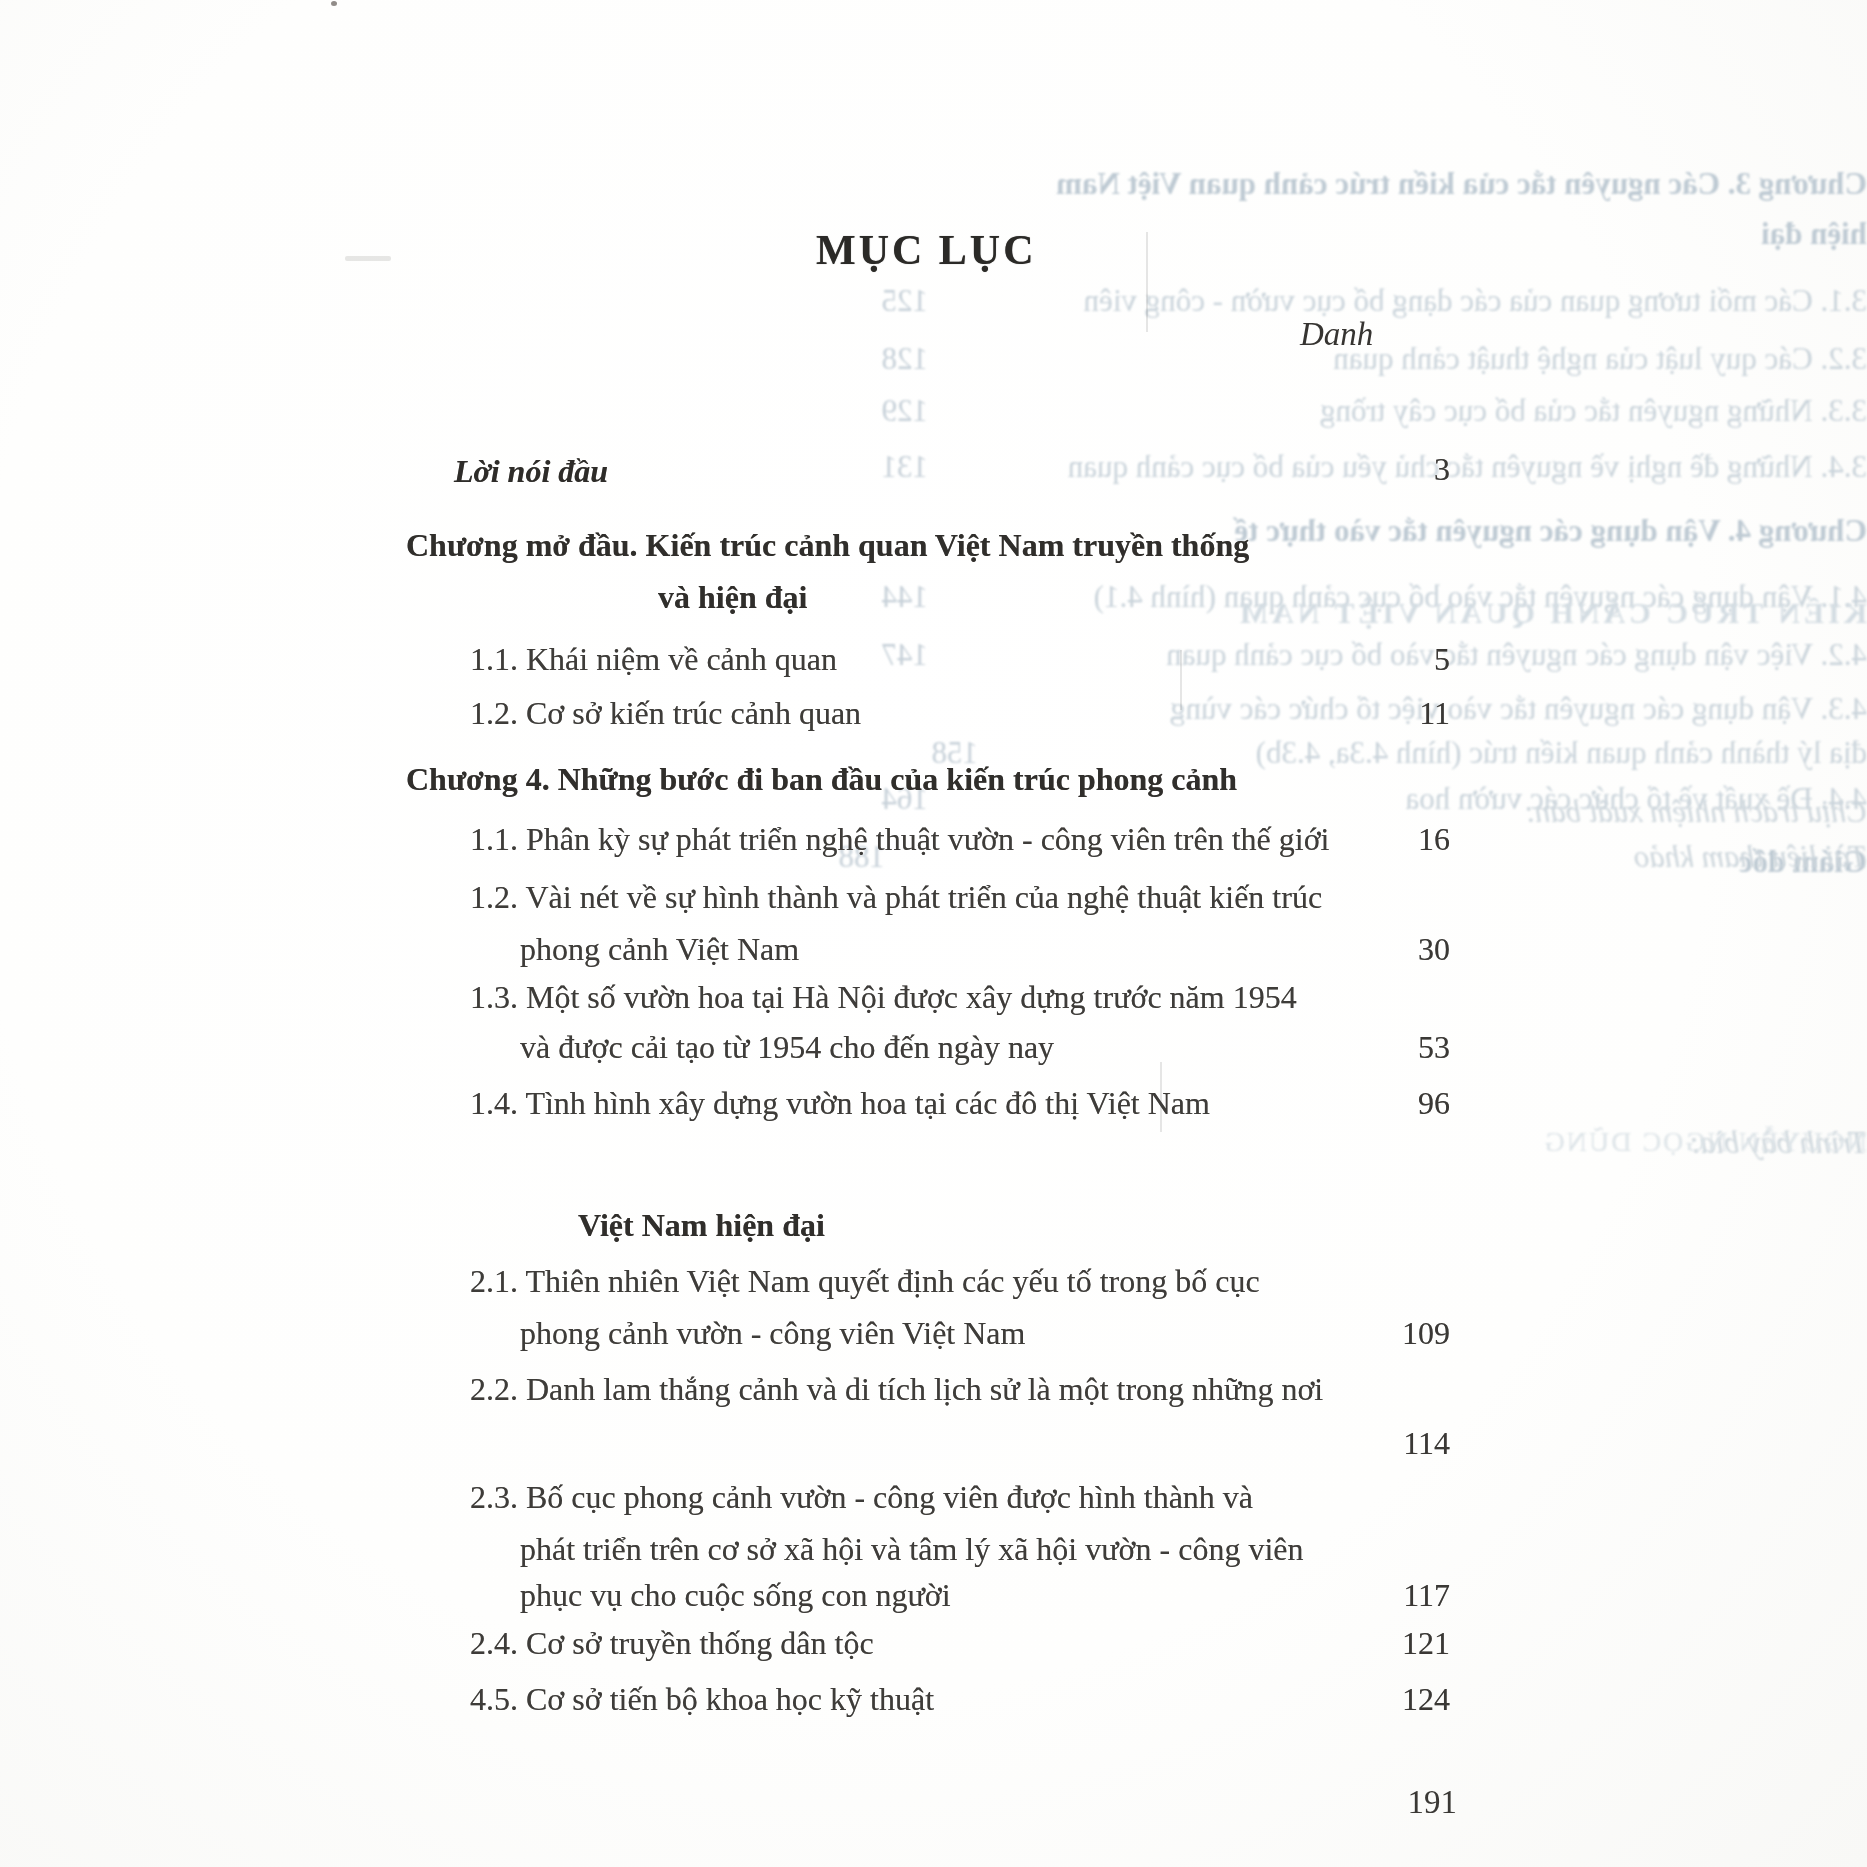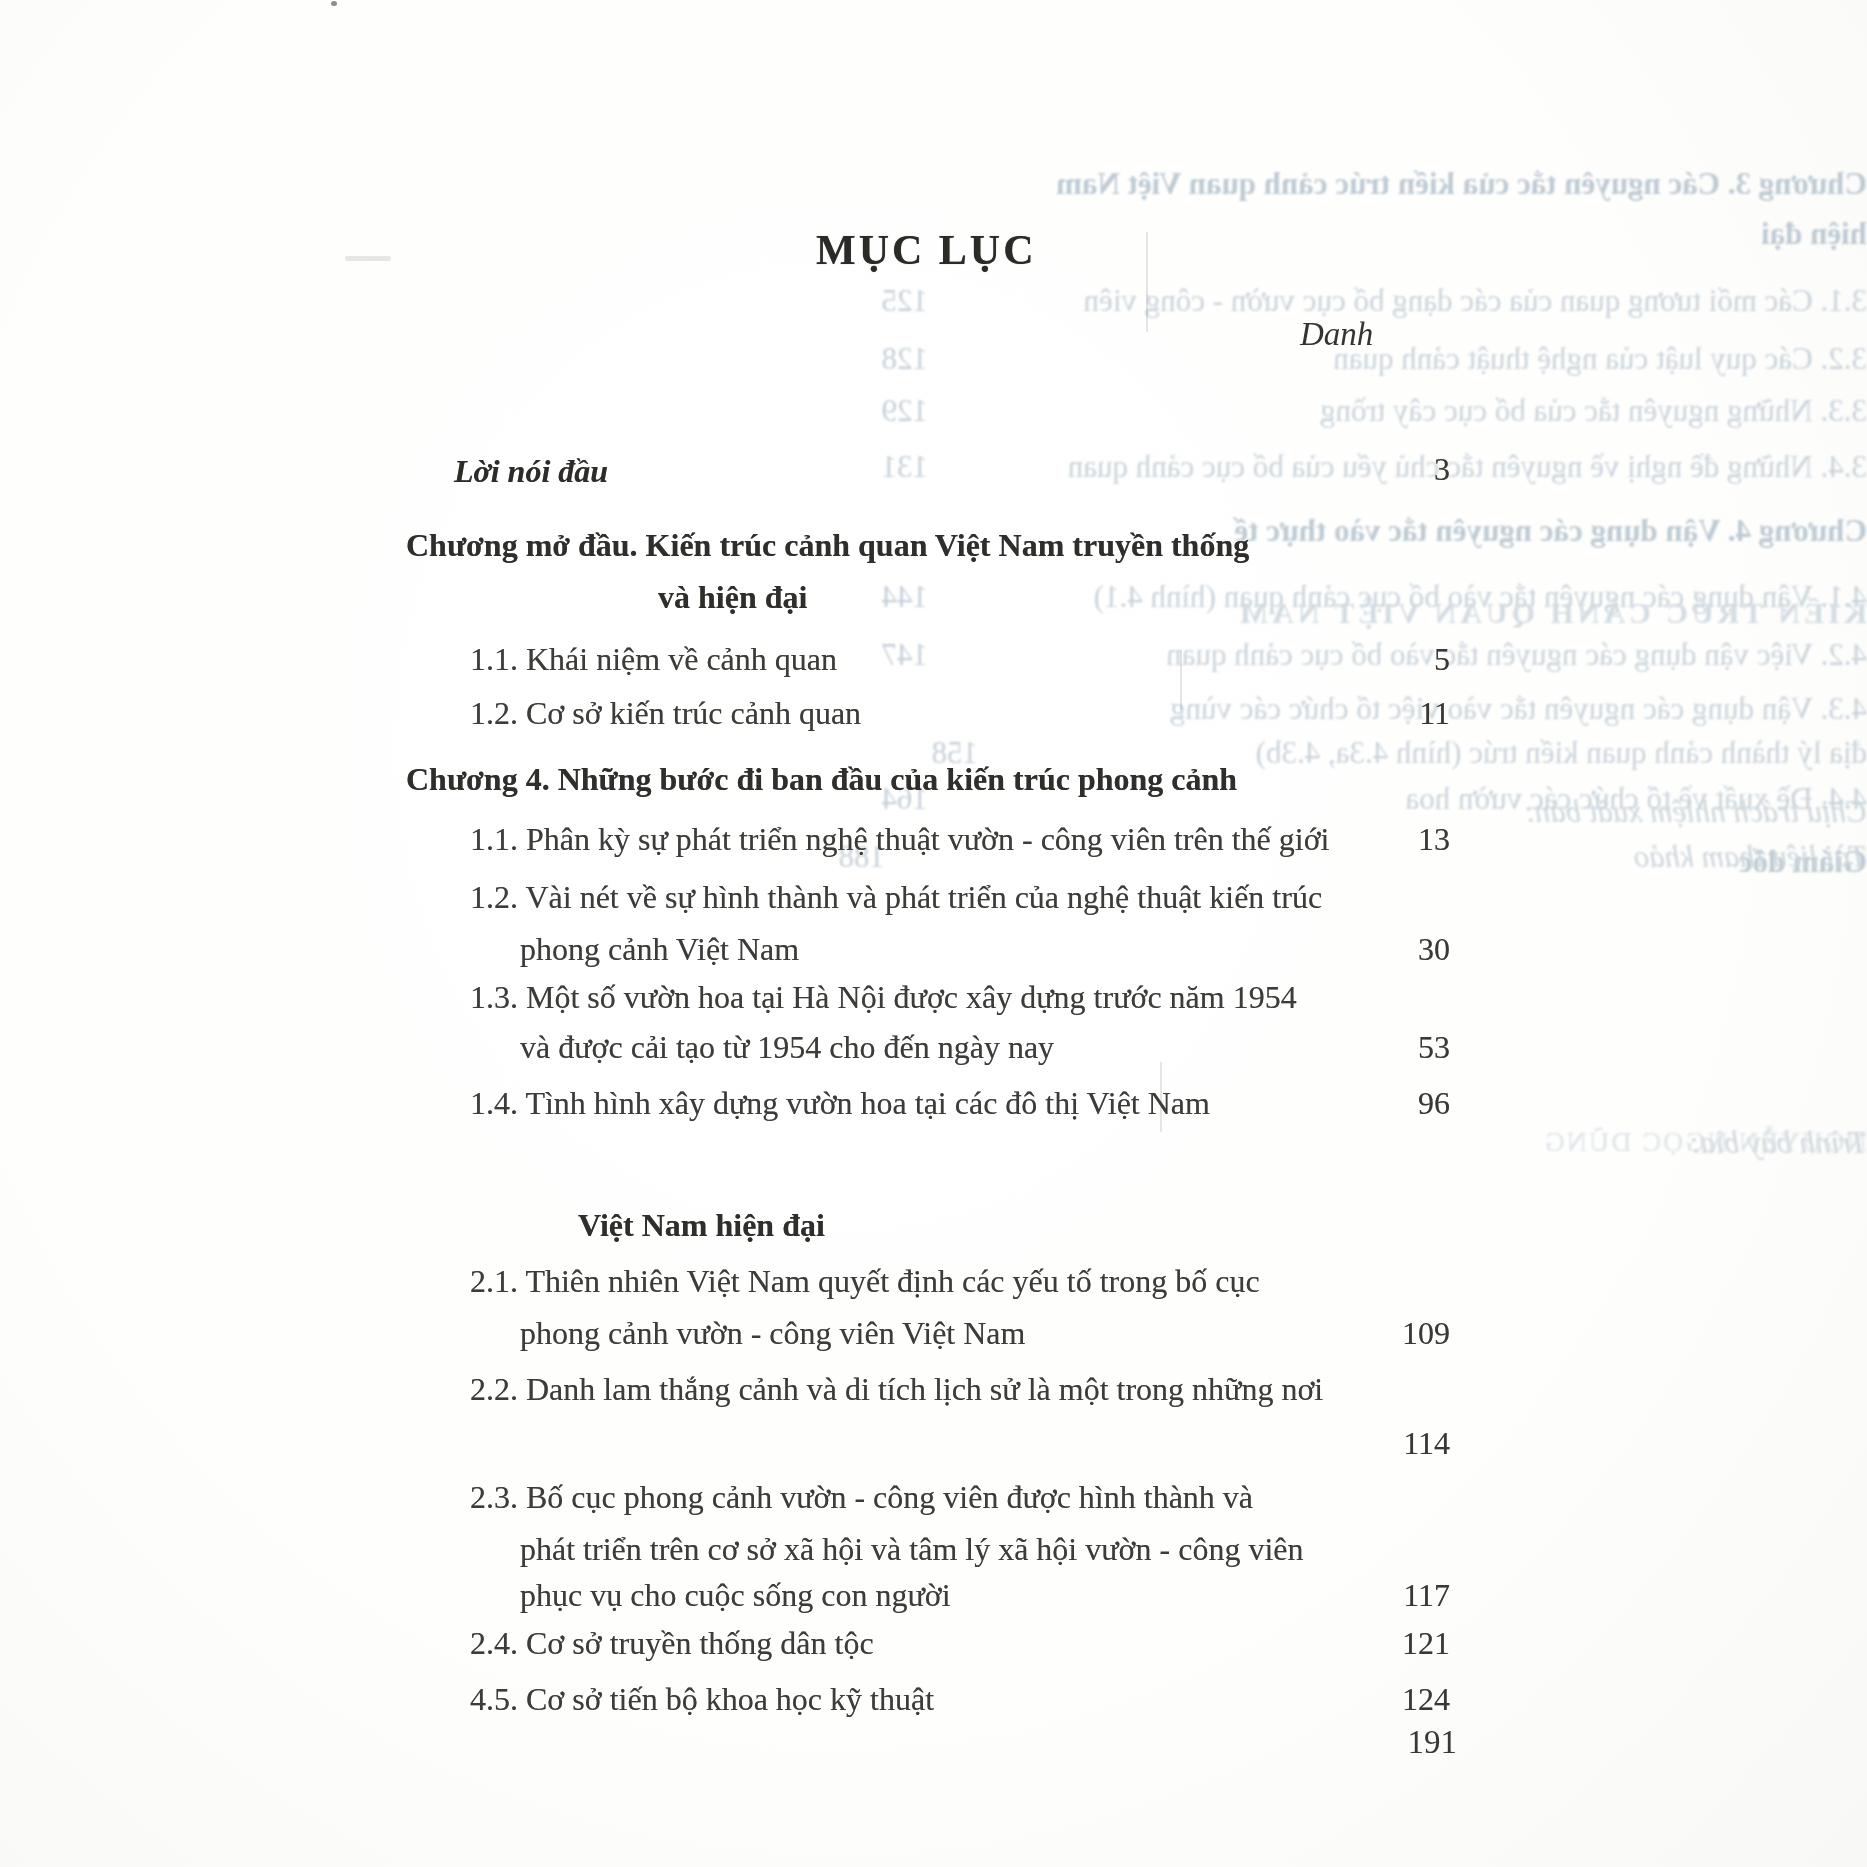--- a/index.html
+++ b/index.html
@@ -40,21 +40,21 @@
     white-space:nowrap;
   }
   .trang{
     position:absolute;
     top:316px;left:1300px;
     font-size:33px;font-style:italic;
     color:#363431;white-space:nowrap;
   }
   .folio{
     position:absolute;
-    top:1724px;right:410px;
+    top:1784px;right:410px;
     font-size:33px;color:#3a3835;
   }
   
   .ghost{
     position:absolute;left:0;
     width:1867px;
     transform:scaleX(-1);
     white-space:nowrap;
     font-size:31px;line-height:1.2;
     color:#c9d3da;
@@ -116,21 +116,21 @@
   <div class="tline" style="top:1370px;left:470px">2.2. Danh lam thắng cảnh và di tích lịch sử là một trong những nơi</div>
   <div class="tline" style="top:1478px;left:470px">2.3. Bố cục phong cảnh vườn - công viên được hình thành và</div>
   <div class="tline" style="top:1530px;left:520px">phát triển trên cơ sở xã hội và tâm lý xã hội vườn - công viên</div>
   <div class="tline" style="top:1576px;left:520px">phục vụ cho cuộc sống con người</div>
   <div class="tline" style="top:1624px;left:470px">2.4. Cơ sở truyền thống dân tộc</div>
   <div class="tline" style="top:1680px;left:470px">4.5. Cơ sở tiến bộ khoa học kỹ thuật</div>
 
   <span class="pnum" style="top:450px">3</span>
   <span class="pnum" style="top:640px">5</span>
   <span class="pnum" style="top:694px">11</span>
-  <span class="pnum" style="top:820px">13</span>
+  <span class="pnum" style="top:820px">16</span>
   <span class="pnum" style="top:930px">30</span>
   <span class="pnum" style="top:1028px">53</span>
   <span class="pnum" style="top:1084px">96</span>
   <span class="pnum" style="top:1314px">109</span>
   <span class="pnum" style="top:1424px">114</span>
   <span class="pnum" style="top:1576px">117</span>
   <span class="pnum" style="top:1624px">121</span>
   <span class="pnum" style="top:1680px">124</span>
 
   <div class="folio">191</div>

